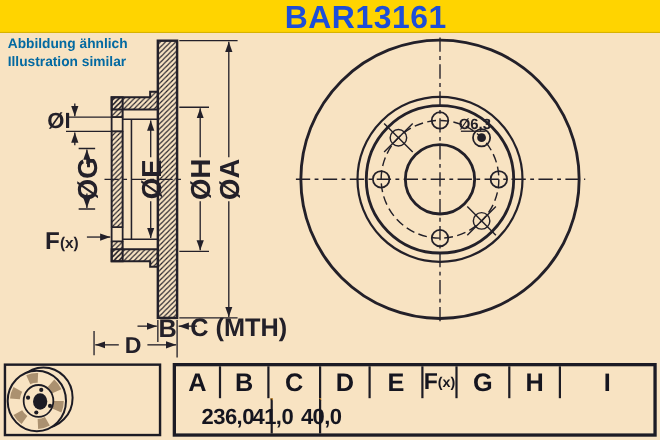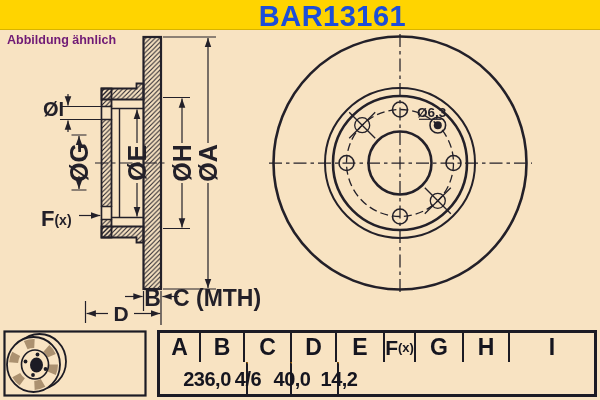--- a/index.html
+++ b/index.html
@@ -5,21 +5,21 @@
   html,body{margin:0;padding:0;}
   body{
     width:600px;height:400px;position:relative;overflow:hidden;
     background:#f8e3c2;
     font-family:"Liberation Sans",sans-serif;
   }
   .band{position:absolute;left:0;top:0;width:600px;height:30px;background:#ffd400;border-bottom:1px solid #d8b300;box-sizing:border-box;}
   .title{position:absolute;top:0px;left:160px;width:345px;text-align:center;
          font-size:29px;font-weight:bold;color:#1d4ed8;letter-spacing:.5px;}
   .note{position:absolute;top:33px;left:7px;font-size:12.5px;font-weight:bold;
-        color:#701a75;line-height:15.5px;white-space:pre;}
+        color:#0369a1;line-height:15.5px;white-space:pre;}
   svg.draw{position:absolute;left:0;top:0;}
 
   .spec-table{
     position:absolute;left:157px;top:330px;width:440px;height:67px;
     box-sizing:border-box;border:3px solid #1c1b24;
     display:grid;
     grid-template-columns:39px 44px 47px 45px 48px 31px 48px 46px 1fr;
     grid-template-rows:29px 1fr;
     color:#15151f;
   }
@@ -30,21 +30,21 @@
   .th{font-size:23px;}
   .td{font-size:20px;letter-spacing:-0.5px;}
   .th .sub{font-size:13px;font-weight:bold;}
   .th.fcol{font-size:21px;}
 </style>
 </head>
 <body>
 
 <div class="band"></div>
 <div class="title">BAR13161</div>
-<div class="note"><span>Abbildung ähnlich</span><br></div>
+<div class="note"><span>Abbildung ähnlich</span><br><span>Illustration similar</span></div>
 
 <svg class="draw" width="600" height="400" viewBox="0 0 600 400">
   <defs>
     <pattern id="hatch" width="4.6" height="4.6" patternUnits="userSpaceOnUse">
       <path d="M0,4.6 L4.6,0 M-1.15,1.15 L1.15,-1.15 M3.45,5.75 L5.75,3.45" stroke="#232029" stroke-width="1.05" fill="none"></path>
     </pattern>
     <marker id="arr" viewBox="0 0 10 8" refX="9.3" refY="4" markerWidth="10" markerHeight="8" orient="auto" markerUnits="userSpaceOnUse">
       <path d="M0,0.7 L9.3,4 L0,7.3 z" fill="#232029"></path>
     </marker>
   </defs>
@@ -170,16 +170,15 @@
   <div class="cell th">E</div>
   <div class="cell th fcol">
       <span>F</span>
       <span class="sub">(x)</span>
     </div>
   <div class="cell th">G</div>
   <div class="cell th">H</div>
   <div class="cell th">I</div>
 
   <div class="cell td val c0">236,0</div>
-  <div class="cell td val">4/6</div>
+  <div class="cell td val">41,0</div>
   <div class="cell td val">40,0</div>
-  <div class="cell td val">14,2</div>
 </div>
 
 </body></html>

